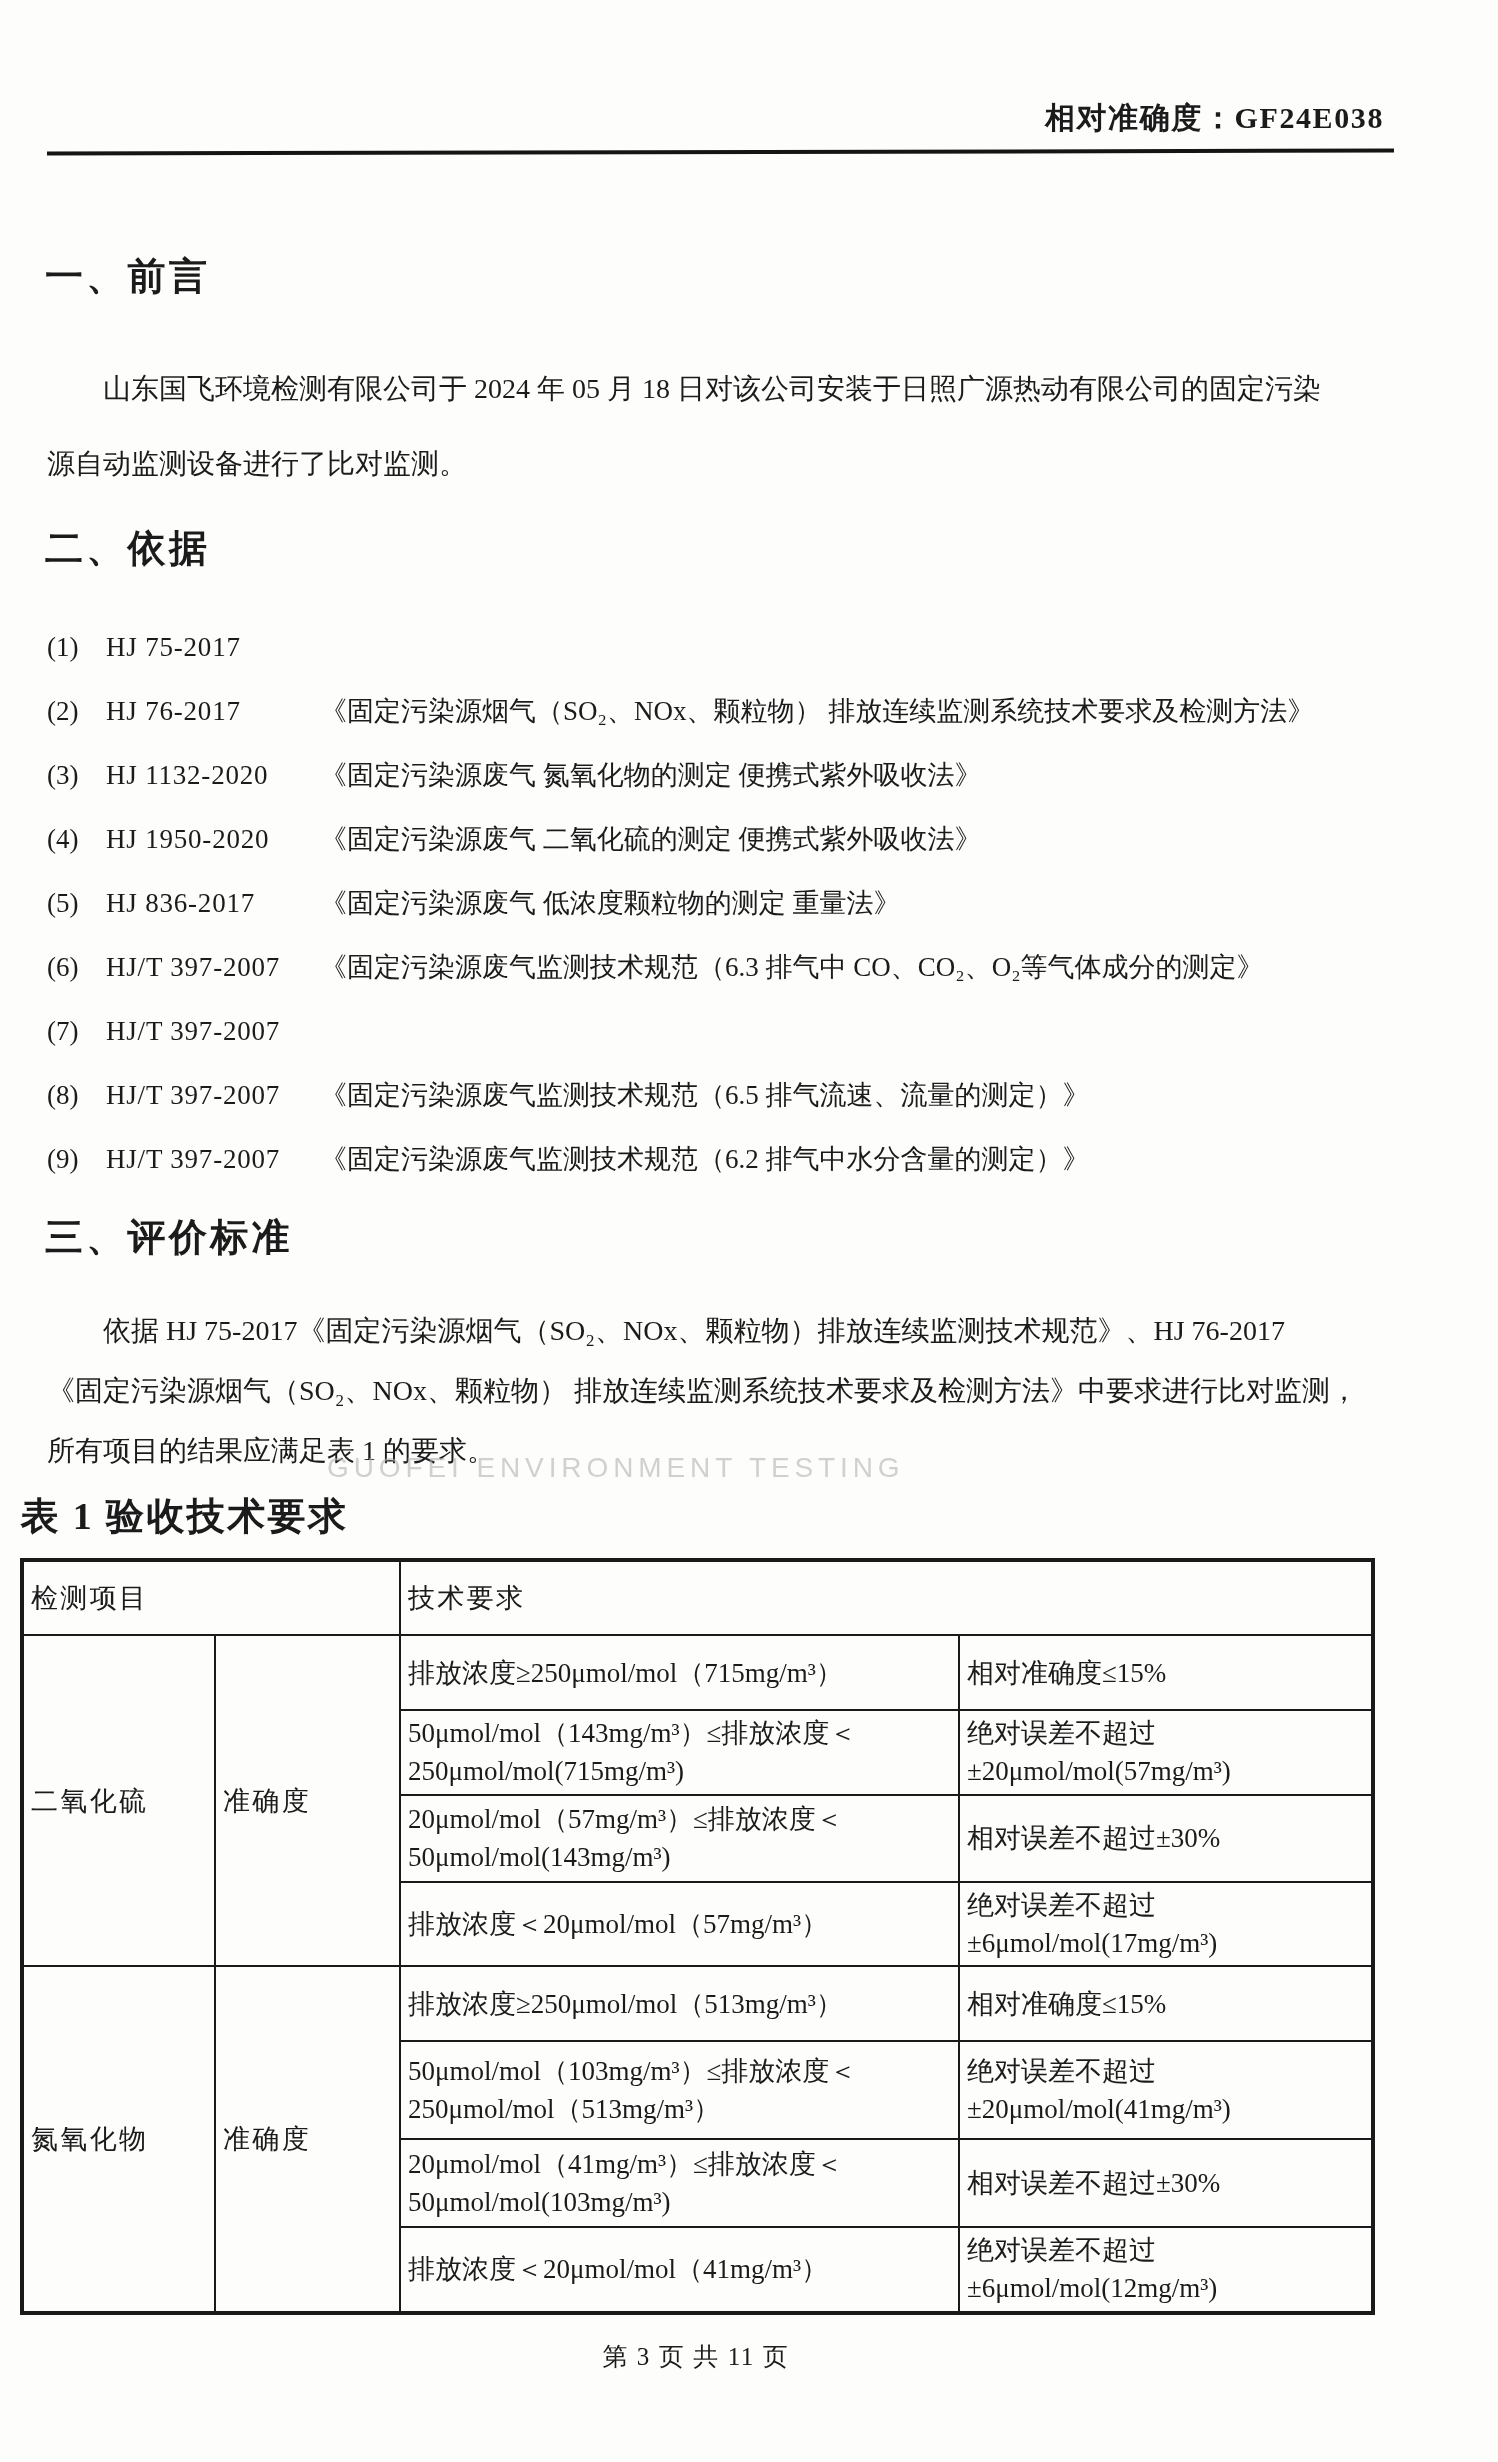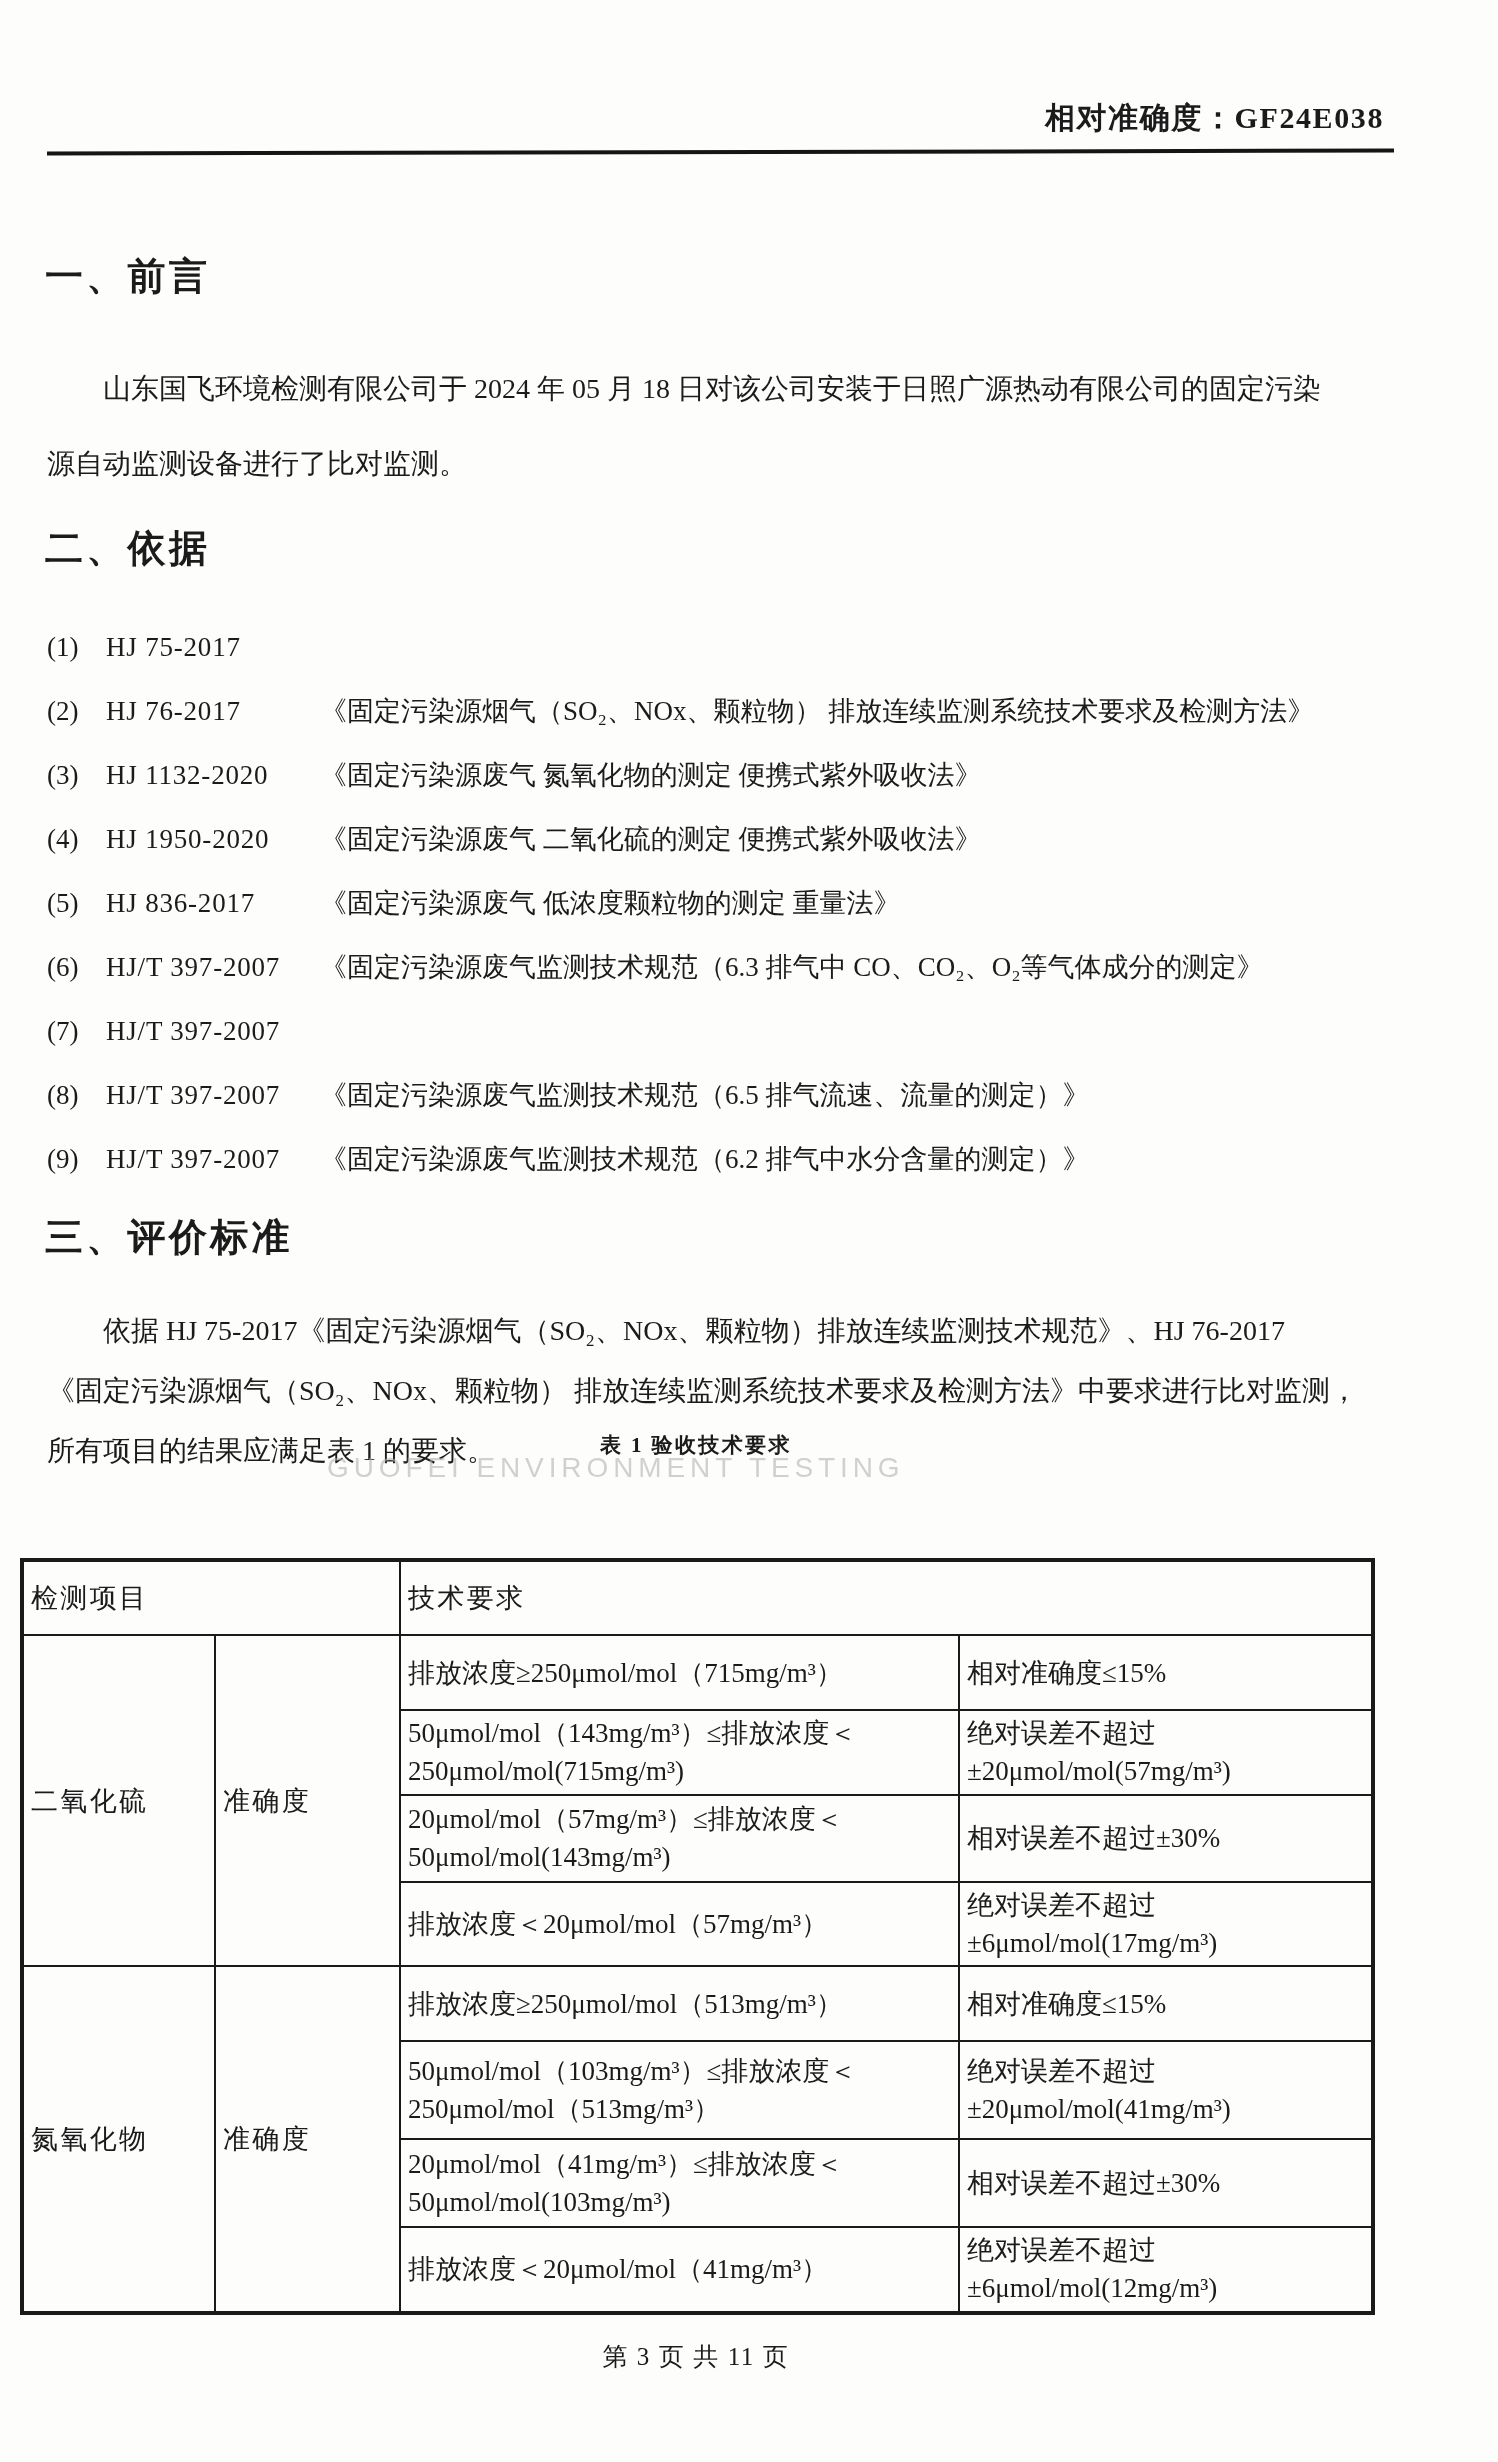--- a/index.html
+++ b/index.html
@@ -42,22 +42,22 @@
   .b-no{width:59px;flex:none;}
   .b-code{width:214px;flex:none;letter-spacing:0.8px;}
   .b-title{flex:1;white-space:nowrap;}
   .watermark{
     position:absolute;top:1452px;left:327px;
     font-family:"Liberation Sans","DejaVu Sans",sans-serif;
     font-size:28px;letter-spacing:4.9px;color:#b3b3b3;opacity:.6;
     white-space:nowrap;font-weight:400;
   }
   .tbl-caption{
-    position:absolute;top:1431px;left:20.4px;width:1351px;
-    text-align:center;font-size:21px;font-weight:600;letter-spacing:2.4px;
+    position:absolute;top:1491px;left:20.4px;width:1351px;
+    text-align:left;font-size:38px;font-weight:600;letter-spacing:2.4px;
   }
   table.acceptance{
     position:absolute;top:1558px;left:20.4px;
     width:1351px;border-collapse:collapse;
     border:4.1px solid #1a1a1a;
     table-layout:fixed;
   }
   table.acceptance td{
     border:2.4px solid #1a1a1a;
     text-align:left;vertical-align:middle;

